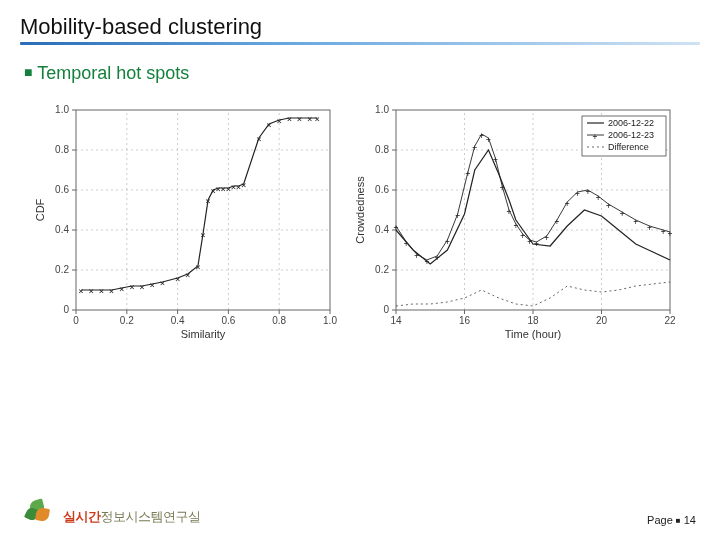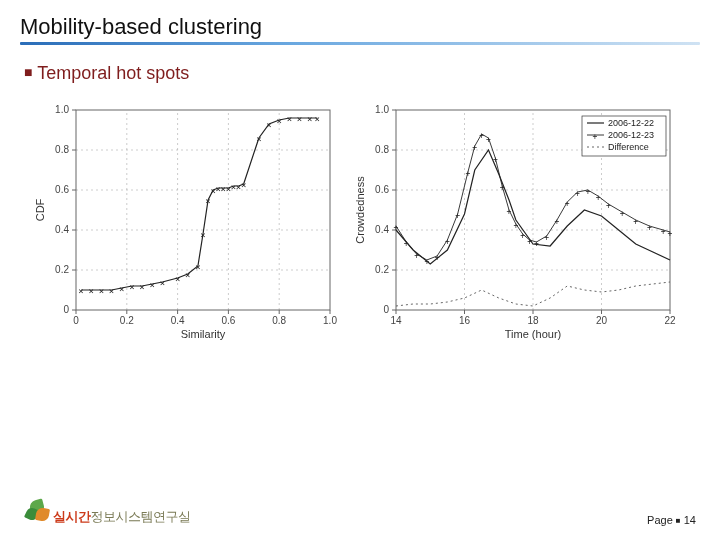--- a/index.html
+++ b/index.html
@@ -1,39 +1,39 @@
 <!DOCTYPE html>
 <html><head>
 <meta charset="utf-8">
 <style>
   * { margin: 0; padding: 0; box-sizing: border-box; }
   body { width: 720px; height: 540px; font-family: Arial, sans-serif; background: #fff; position: relative; overflow: hidden; }
   .title-wrap { padding: 14px 20px 0 20px; }
   .title { font-size: 22px; font-weight: normal; color: #111; }
   .title-line { height: 3px; background: linear-gradient(to right, #2a6db8 0%, #6aa8e0 40%, #cfe2f3 100%); margin-top: 2px; border-radius: 1px; }
-  .subtitle-wrap { padding: 18px 24px 0 24px; font-size: 18px; color: #7f1d1d; }
+  .subtitle-wrap { padding: 18px 24px 0 24px; font-size: 18px; color: #15803d; }
   .bullet { font-size: 14px; vertical-align: 2px; }
   .charts { display: flex; gap: 10px; padding: 12px 30px 0 30px; }
   .chart-box { position: relative; background: #fff; }
   .chart-left { width: 310px; height: 250px; }
   .chart-right { width: 330px; height: 250px; }
   svg { display: block; }
   .axis { stroke: #666; stroke-width: 1; fill: none; }
   .grid { stroke: #999; stroke-width: 0.5; stroke-dasharray: 2 3; }
   .tick-label { font-size: 10px; fill: #444; font-family: Arial; }
   .axis-label { font-size: 11px; fill: #333; font-family: Arial; }
   .series-a { stroke: #222; stroke-width: 1.2; fill: none; }
   .series-b { stroke: #222; stroke-width: 0.9; fill: none; }
   .series-c { stroke: #555; stroke-width: 0.9; fill: none; stroke-dasharray: 2 3; }
   .marker-x { font-family: monospace; font-size: 9px; fill: #222; text-anchor: middle; dominant-baseline: middle; }
   .marker-plus { font-family: monospace; font-size: 8px; fill: #222; text-anchor: middle; dominant-baseline: middle; }
   .legend-box { stroke: #333; stroke-width: 0.7; fill: #fff; }
   .legend-text { font-size: 9px; fill: #222; font-family: Arial; }
   .footer { position: absolute; bottom: 14px; left: 0; right: 0; display: flex; justify-content: space-between; align-items: flex-end; padding: 0 24px; }
-  .logo { display: flex; align-items: flex-end; gap: 1px; }
+  .logo { display: flex; align-items: flex-end; gap: 11px; }
   .logo-shape { width: 28px; height: 28px; position: relative; }
   .leaf { position: absolute; border-radius: 50% 10% 50% 10%; }
   .leaf.green1 { width: 14px; height: 14px; background: #5da84a; left: 6px; top: 2px; transform: rotate(-15deg); }
   .leaf.green2 { width: 12px; height: 12px; background: #3a8c3a; left: 2px; top: 10px; transform: rotate(25deg); }
   .leaf.orange { width: 13px; height: 13px; background: #e08a2a; left: 12px; top: 10px; transform: rotate(10deg); }
   .logo-text { font-size: 13px; color: #7a7a55; letter-spacing: -0.5px; font-family: "Malgun Gothic", sans-serif; }
   .logo-text .accent { color: #cc3a1a; font-weight: bold; }
   .page-num { font-size: 11px; color: #222; }
   .page-num .sq { font-size: 8px; vertical-align: 1px; }
 </style>

